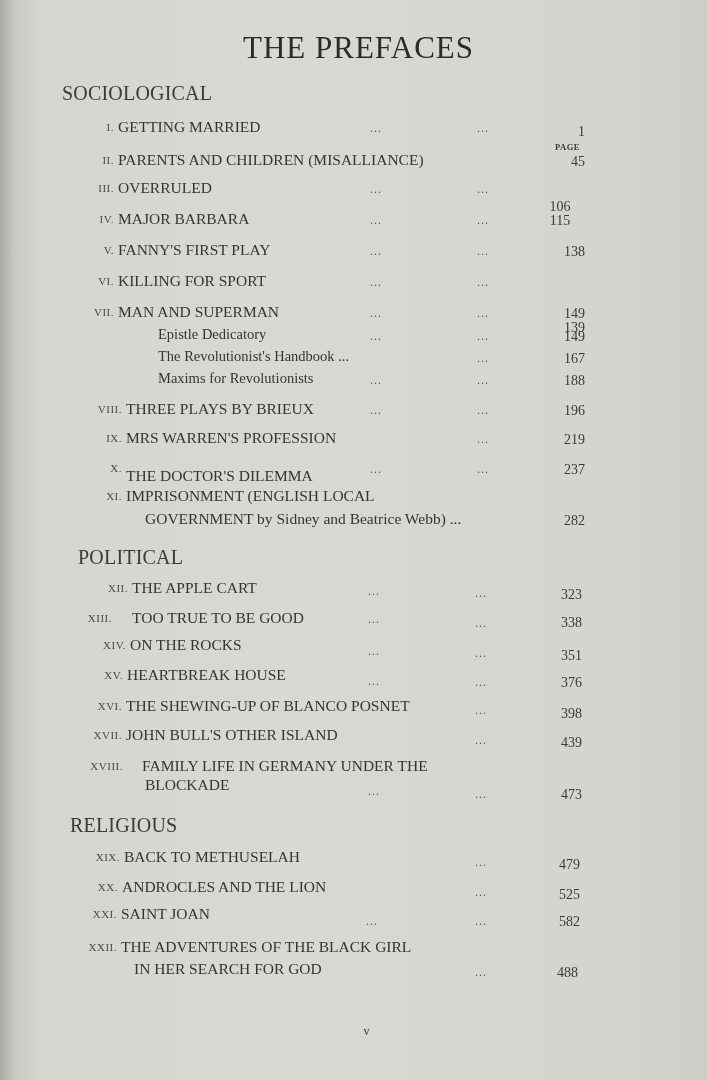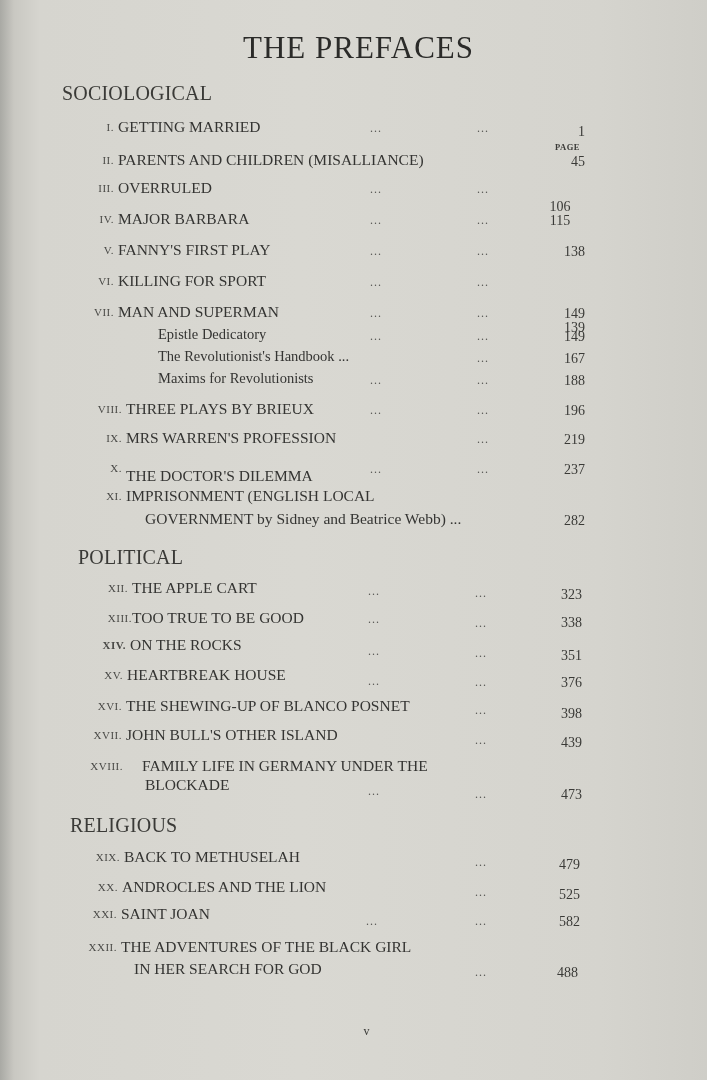--- a/index.html
+++ b/index.html
@@ -143,29 +143,29 @@
 
   <div class="entry" style="top:579px;">
     <span class="num" style="left:60px;width:68px;">XII.</span>
     <span class="label" style="left:132px;">THE APPLE CART</span>
     <span class="dots1" style="left:368px;top:5px;">...</span>
     <span class="dots2" style="left:475px;top:7px;">...</span>
     <span class="page-num" style="left:532px;top:8px;">323</span>
   </div>
 
   <div class="entry" style="top:609px;">
-    <span class="num" style="left:64px;width:68px;">XIII.</span>
+    <span class="num" style="left:44px;width:68px;">XIII.</span>
     <span class="label" style="left:132px;">TOO TRUE TO BE GOOD</span>
     <span class="dots1" style="left:368px;">...</span>
     <span class="dots2" style="left:475px;top:7px;">...</span>
     <span class="page-num" style="left:532px;top:6px;">338</span>
   </div>
 
   <div class="entry" style="top:636px;">
-    <span class="num" style="left:60px;width:66px;font-weight:bold;">XIV.</span>
+    <span class="num" style="left:60px;width:66px;">XIV.</span>
     <span class="label" style="left:130px;">ON THE ROCKS</span>
     <span class="dots1" style="left:368px;top:8px;">...</span>
     <span class="dots2" style="left:475px;top:10px;">...</span>
     <span class="page-num" style="left:532px;top:12px;">351</span>
   </div>
 
   <div class="entry" style="top:666px;">
     <span class="num" style="left:60px;width:63px;">XV.</span>
     <span class="label" style="left:127px;">HEARTBREAK HOUSE</span>
     <span class="dots1" style="left:368px;top:8px;">...</span>

